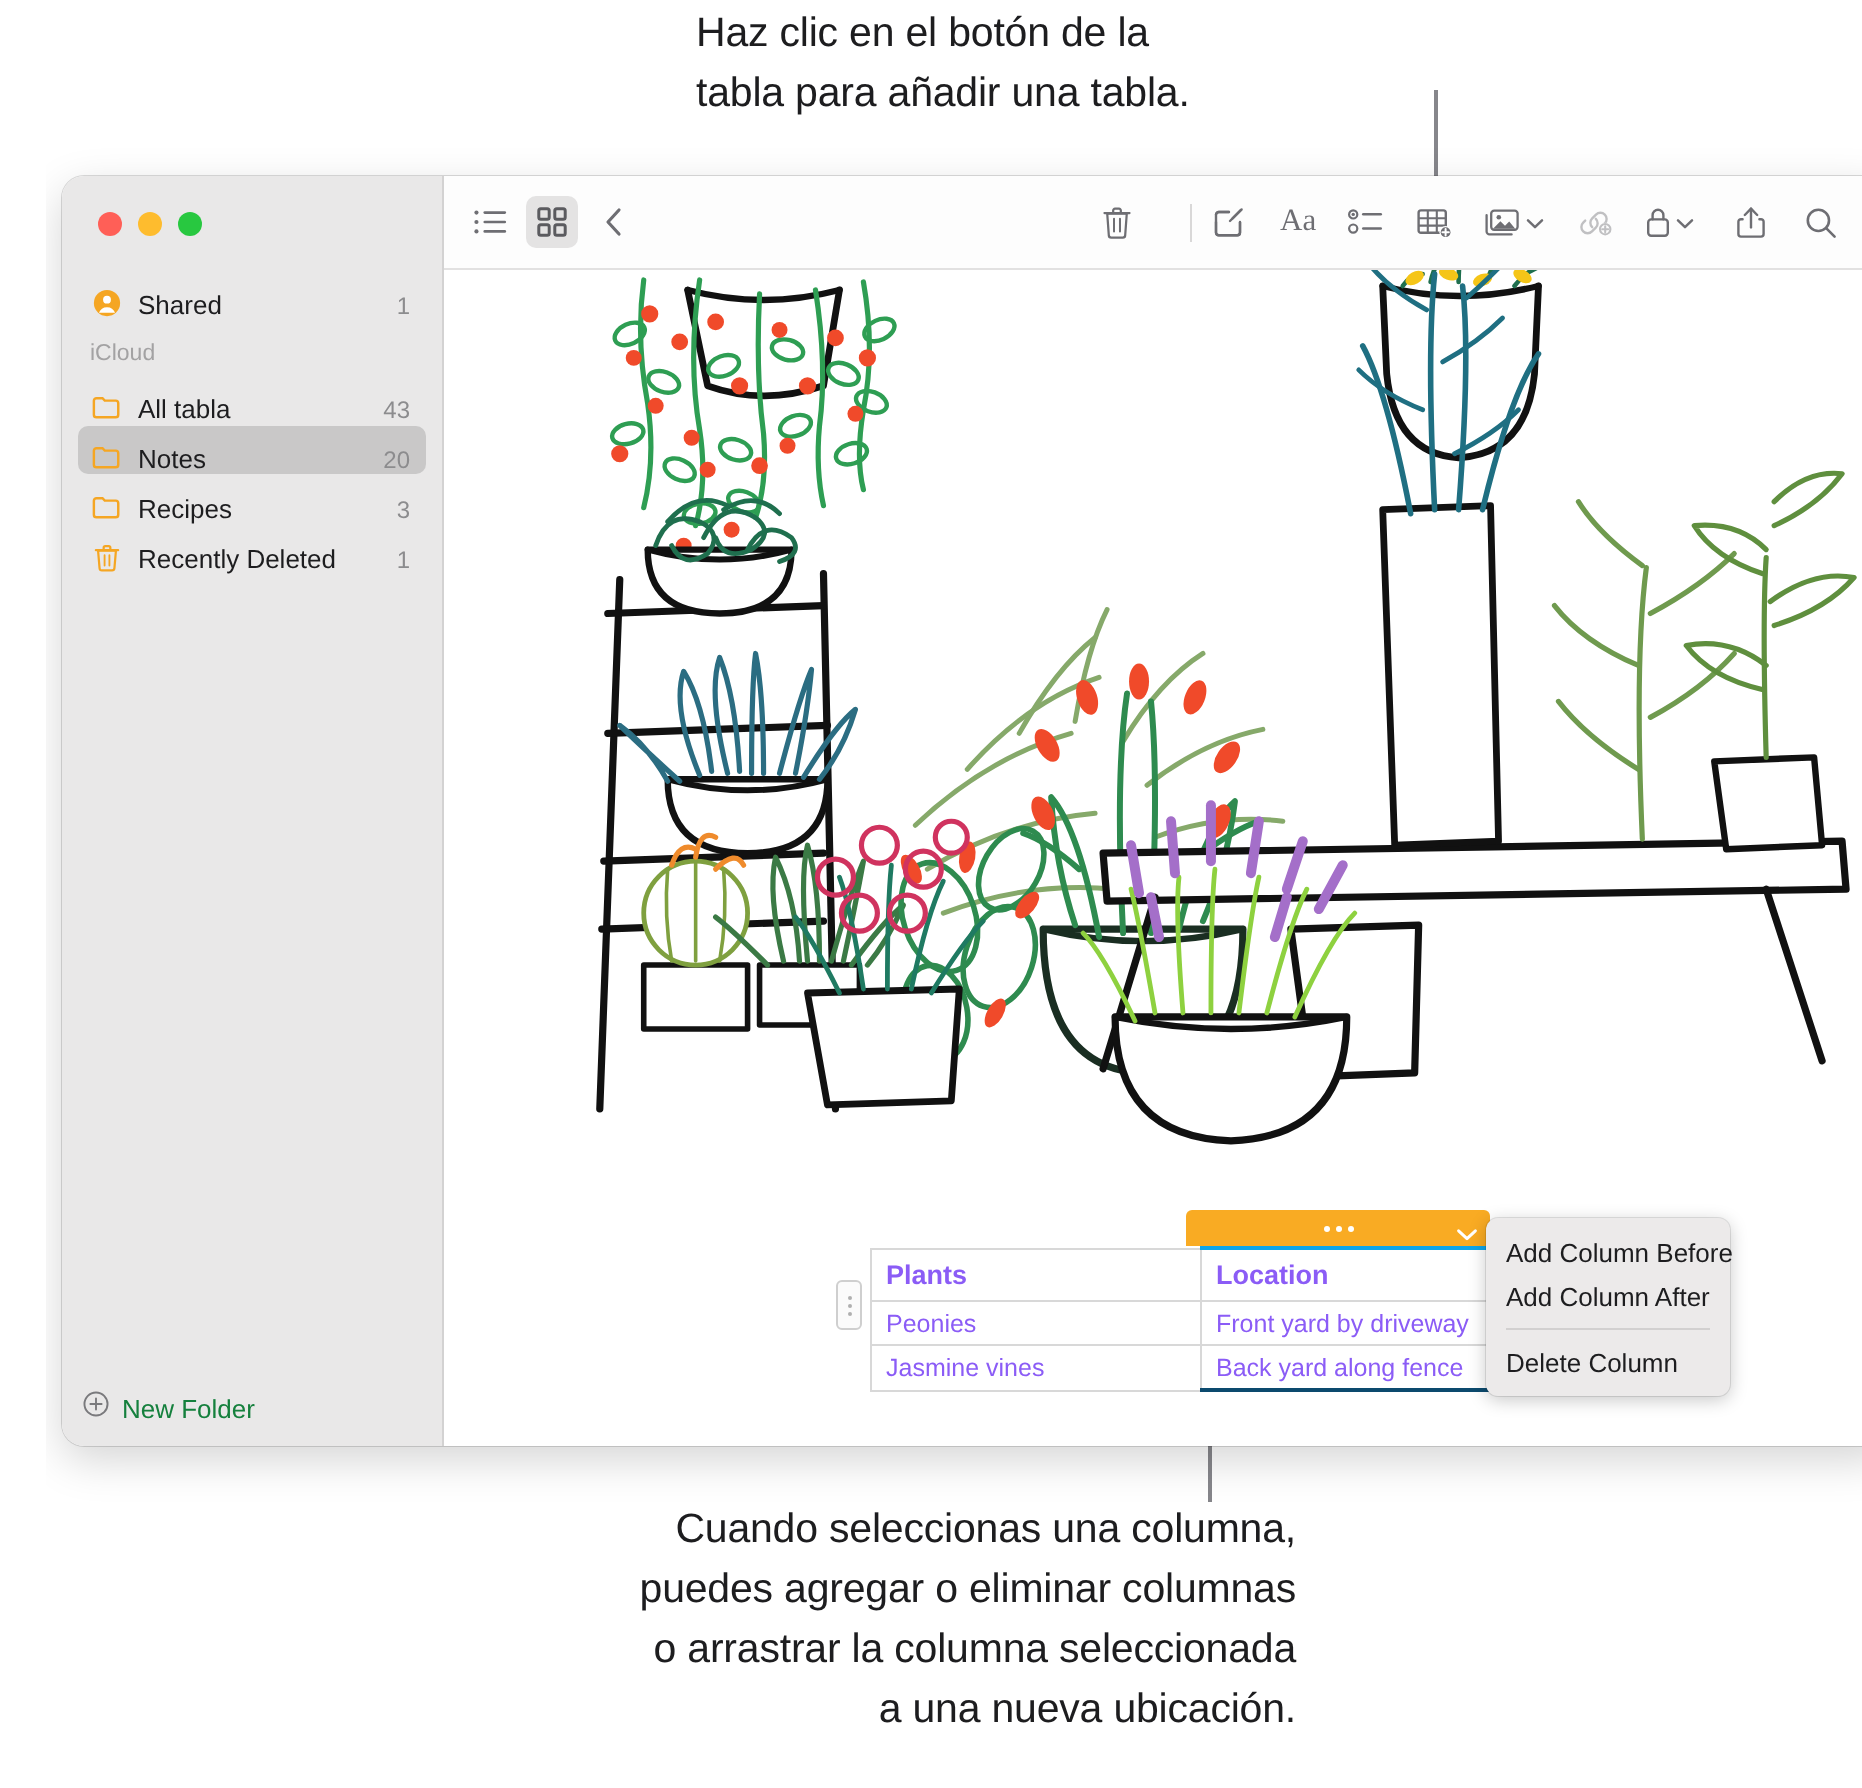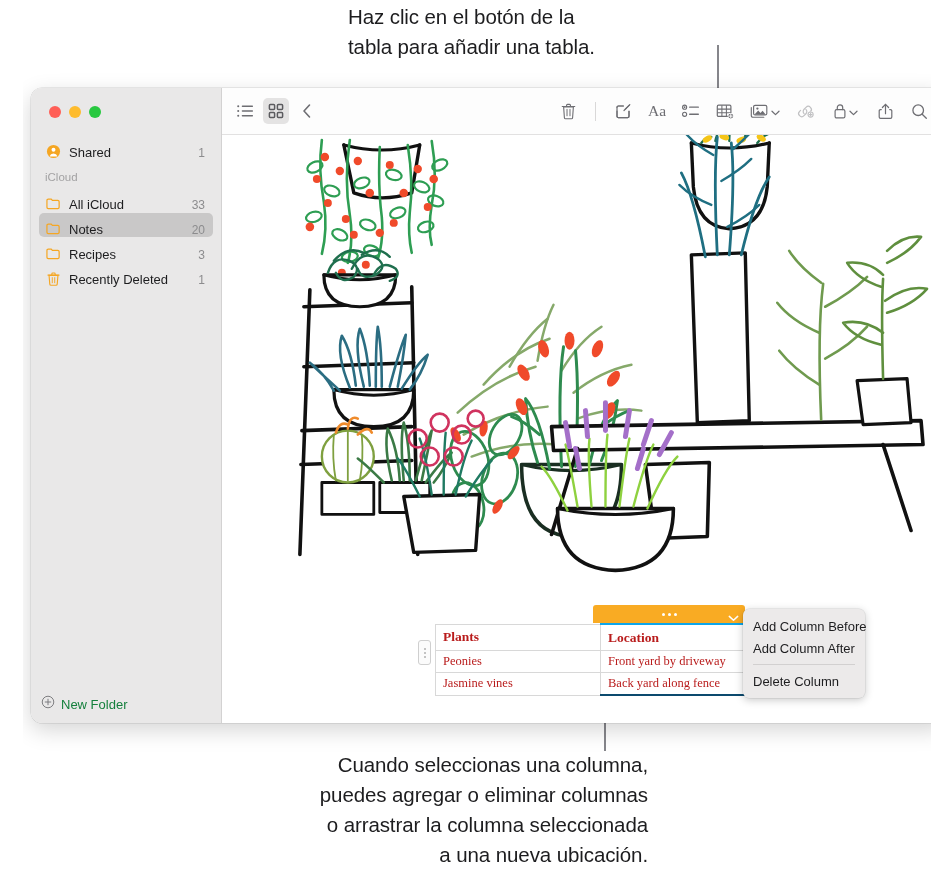--- a/index.html
+++ b/index.html
@@ -182,21 +182,20 @@
     display: flex;
     align-items: center;
     gap: 0px;
     margin-left: auto;
     margin-right: 10px;
   }
   .tb-slot {
     width: 34px;
     display: flex;
     align-items: center;
-    justify-content: center;
   }
   .tb-slot.wide { width: 46px; }
   .chev { margin-left: 2px; color: #6e6e73; }
   .dim { opacity: 0.42; }
 
   
   #note {
     flex: 1 1 auto;
     position: relative;
     overflow: hidden;
@@ -240,24 +239,23 @@
   table.notes-table {
     border-collapse: collapse;
     table-layout: fixed;
     background: #fff;
   }
   table.notes-table td {
     border: 1px solid #d8d8d8;
     height: 19px;
     padding: 1px 7px;
     font-size: 12.5px;
-    color: #b91c1c;
+    color: #8b5cf6;
     white-space: nowrap;
     overflow: hidden;
-    font-family: Liberation Serif, serif;
   }
   table.notes-table tr.hdr td {
     font-weight: bold;
     height: 23px;
     font-size: 13.5px;
   }
   .col-0 { width: 150px; }
   .col-1 { width: 152px; }
   td.sel {
     border-left: 2px solid #f5a623;
@@ -368,22 +366,22 @@
         </div>
 
         <div class="side-header">iCloud</div>
 
         <div class="side-row">
           <span class="side-icon">
             <svg width="15" height="13" viewBox="0 0 16 13">
               <path d="M1 3.2a1.4 1.4 0 0 1 1.4-1.4h3.2l1.2 1.3h5.8A1.4 1.4 0 0 1 14 4.5v6.1a1.4 1.4 0 0 1-1.4 1.4H2.4A1.4 1.4 0 0 1 1 10.6z" fill="none" stroke="#f5a623" stroke-width="1.3"></path>
             </svg>
           </span>
-          <span class="side-label">All iCloud</span>
-          <span class="side-count">33</span>
+          <span class="side-label">All tabla</span>
+          <span class="side-count">43</span>
         </div>
 
         <div class="side-row selected">
           <span class="side-icon">
             <svg width="15" height="13" viewBox="0 0 16 13">
               <path d="M1 3.2a1.4 1.4 0 0 1 1.4-1.4h3.2l1.2 1.3h5.8A1.4 1.4 0 0 1 14 4.5v6.1a1.4 1.4 0 0 1-1.4 1.4H2.4A1.4 1.4 0 0 1 1 10.6z" fill="none" stroke="#f5a623" stroke-width="1.3"></path>
             </svg>
           </span>
           <span class="side-label">Notes</span>
           <span class="side-count">20</span>

